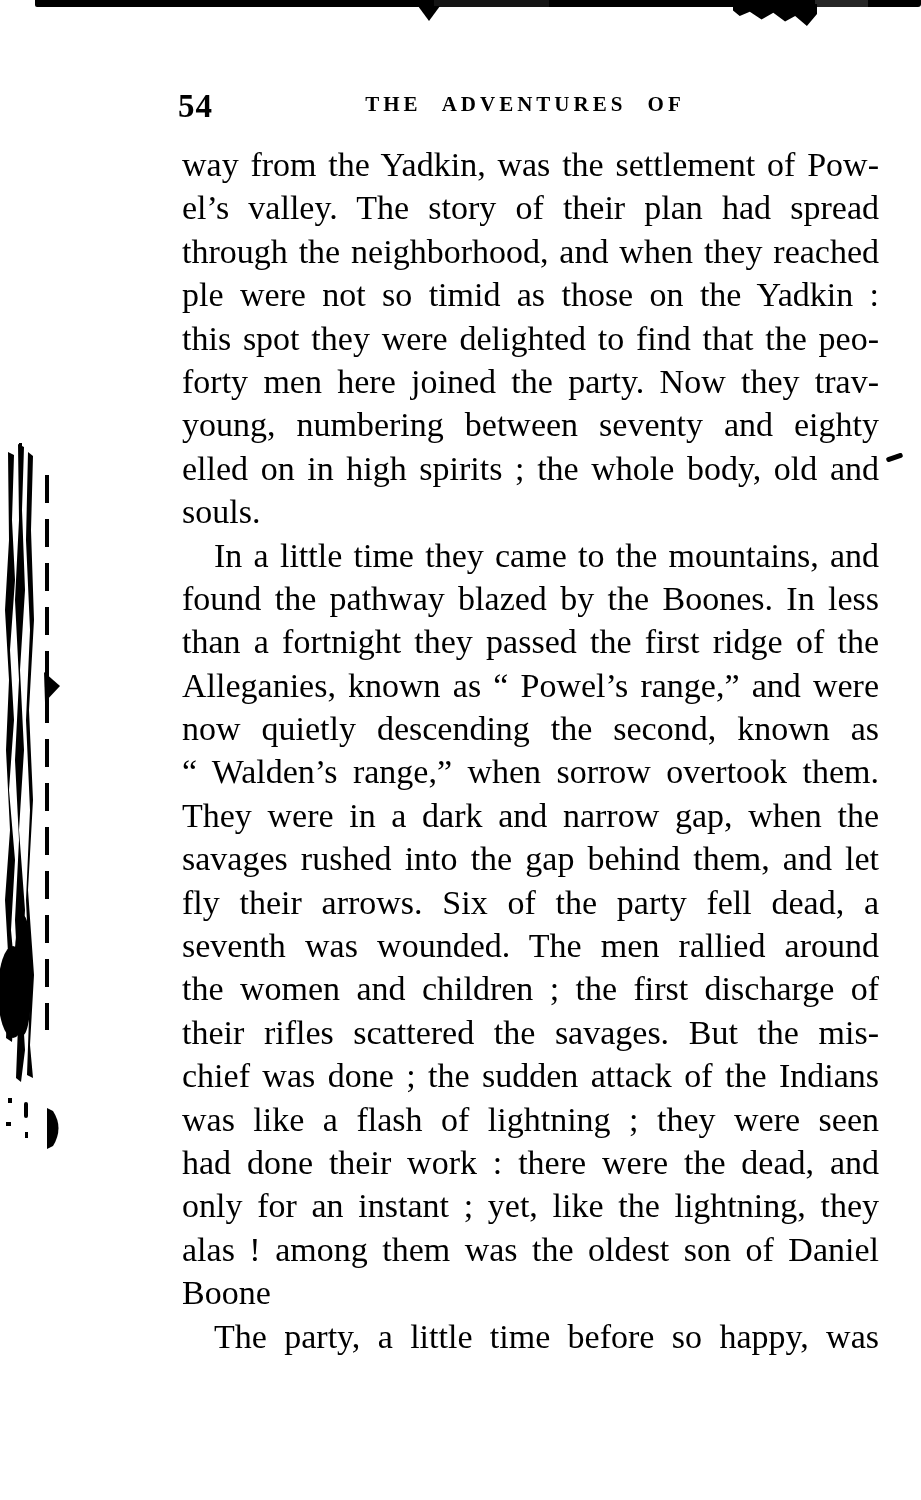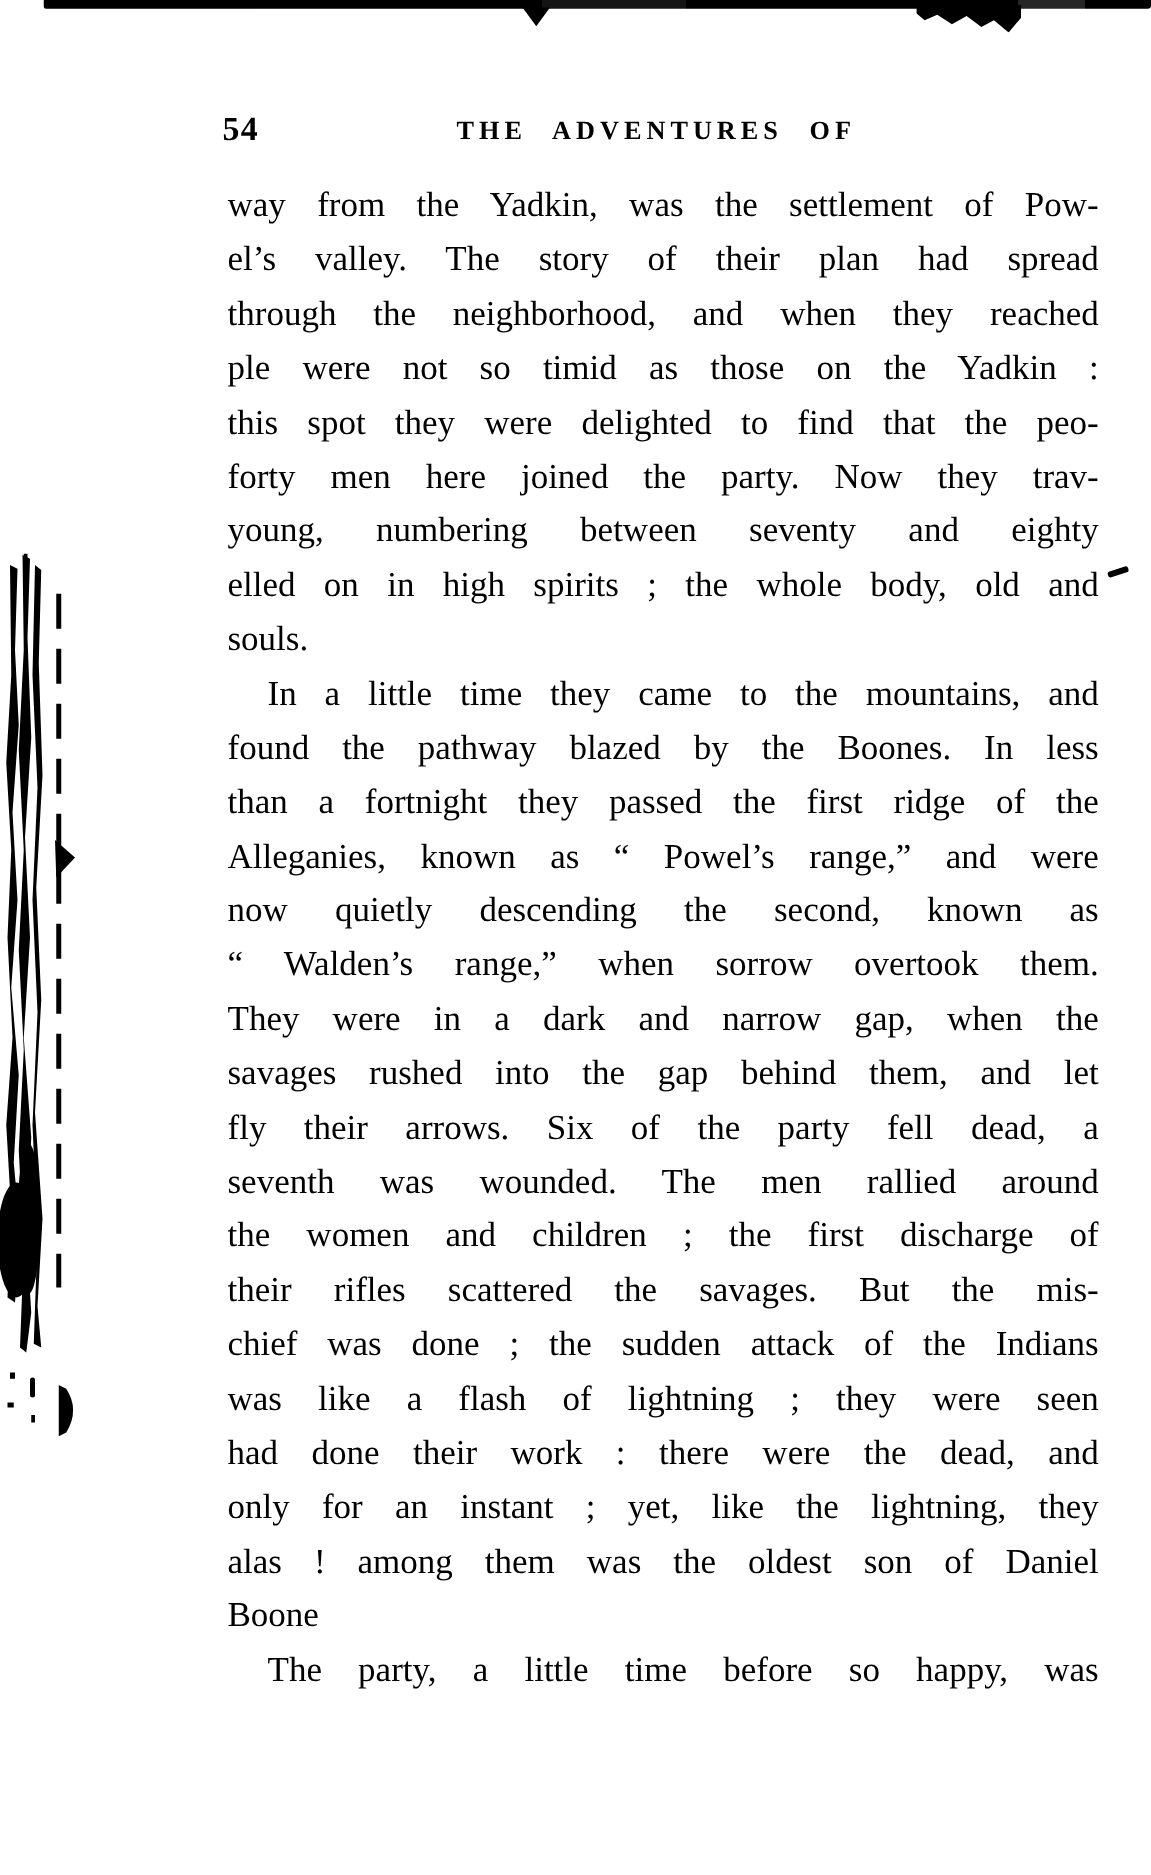--- a/index.html
+++ b/index.html
@@ -15,21 +15,21 @@
     overflow: hidden;
     font-family: "Liberation Serif", serif;
     color: #000000;
   }
 
   
   .page-number {
     position: absolute;
     left: 178px;
     top: 88px;
-    font-size: 27px;
+    font-size: 33px;
     font-weight: bold;
     letter-spacing: 1px;
   }
   .running-header {
     position: absolute;
     left: 330px;
     top: 92px;
     width: 390px;
     text-align: center;
     font-size: 21px;
@@ -41,21 +41,21 @@
   
   .body-text {
     position: absolute;
     left: 182px;
     top: 143px;
     width: 697px;
   }
   .line {
     height: 43.4px;
     line-height: 43.4px;
-    font-size: 28px;
+    font-size: 34px;
     white-space: nowrap;
     overflow: visible;
   }
   .line.justify {
     white-space: normal;
     text-align: justify;
     text-align-last: justify;
     overflow: hidden;
     word-spacing: 1px;
   }

